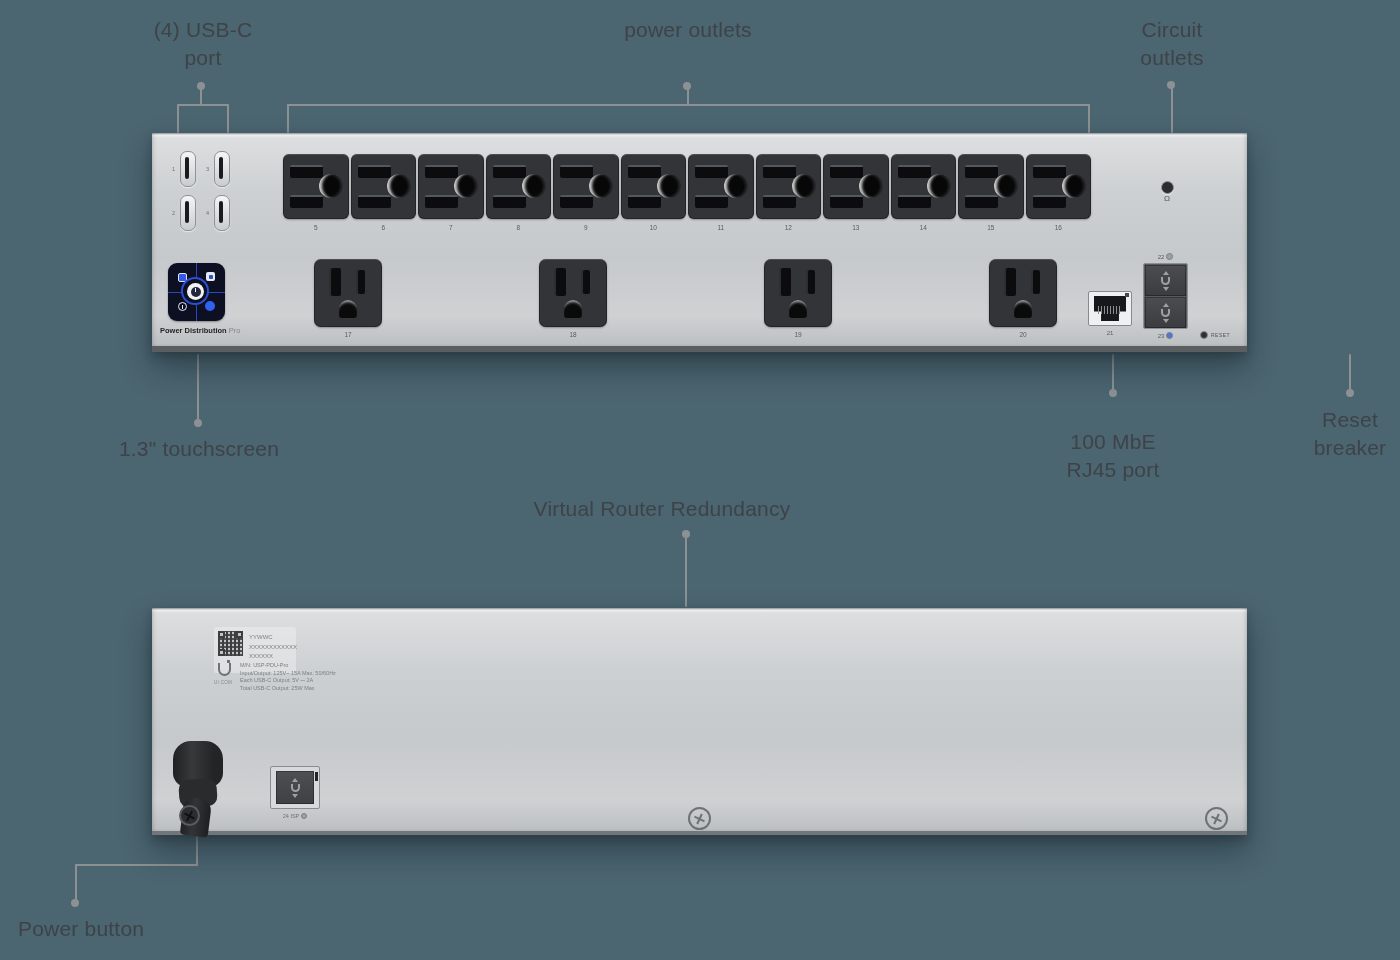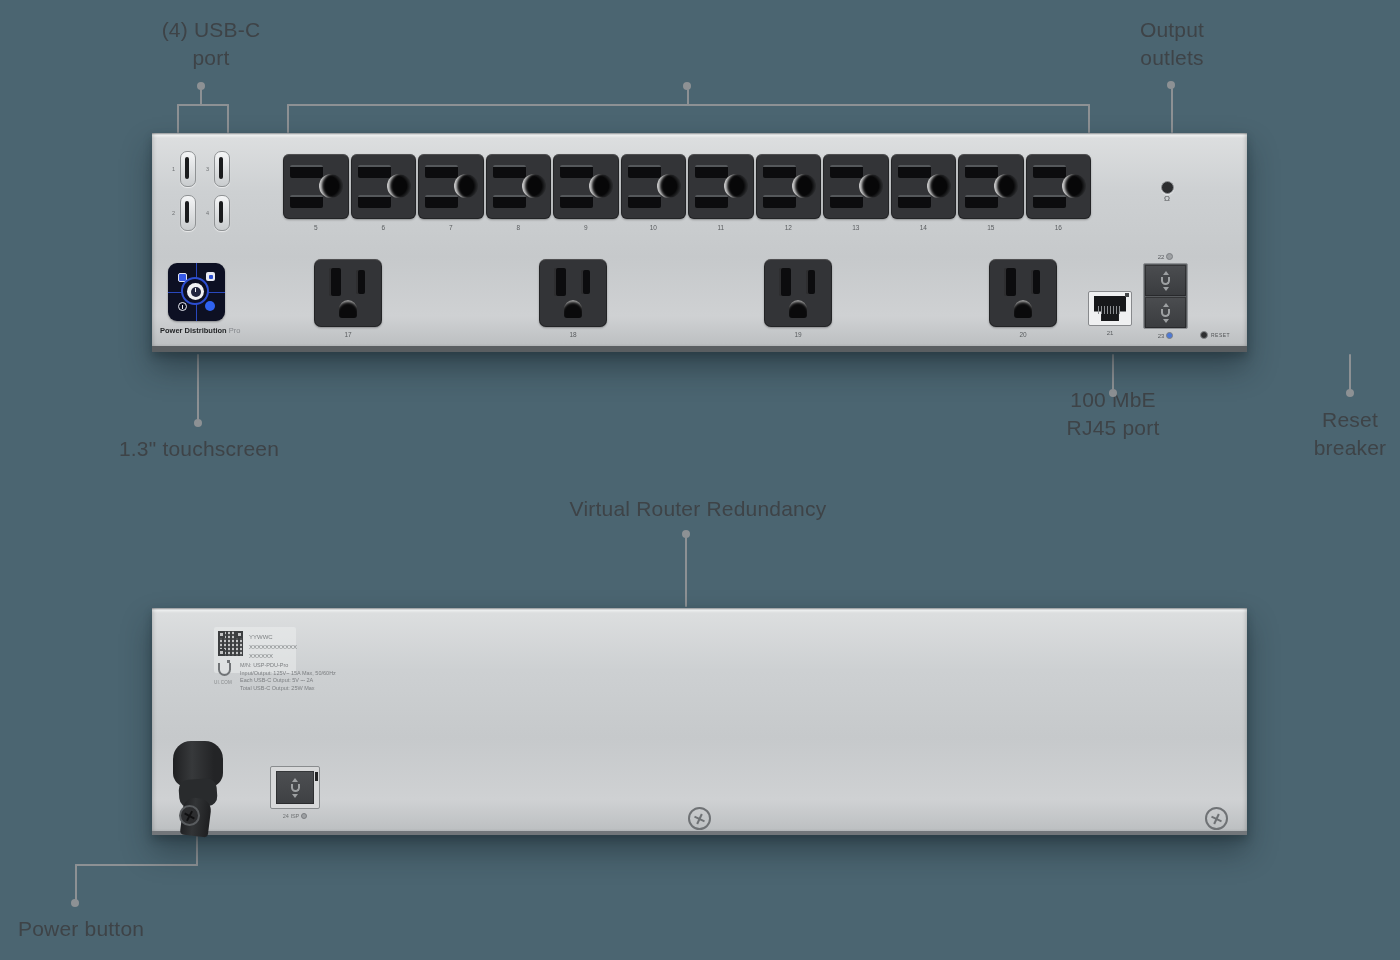--- a/index.html
+++ b/index.html
@@ -139,42 +139,43 @@
        border-radius:2px;box-sizing:border-box;}
   .sfp-in{position:absolute;left:5px;top:4px;width:38px;height:33px;background:linear-gradient(180deg,#4d4f52,#3e4043);
           display:flex;align-items:center;justify-content:center;box-shadow:inset 0 0 0 1px rgba(0,0,0,.3);}
   .sfp-notch{position:absolute;right:1px;top:5px;width:3px;height:9px;background:#232425;}
 </style>
 </head>
 <body>
 
 <div class="stage">
 
-  <div class="callout" style="left:203px;top:16px;margin-left:8px;">
+  <div class="callout" style="left:203px;top:16px;">
     <div>(4) USB-C</div>
     <div>port</div>
   </div>
   <div class="callout" style="left:688px;top:16px;">
+    <div>power outlets</div>
   </div>
   <div class="callout" style="left:1172px;top:16px;">
-    <div>Output</div>
+    <div>Circuit</div>
     <div>outlets</div>
   </div>
   <div class="callout" style="left:199px;top:435px;">
     <div>1.3" touchscreen</div>
   </div>
-  <div class="callout" style="left:1113px;top:386px;">
+  <div class="callout" style="left:1113px;top:428px;">
     <div>100 MbE</div>
     <div>RJ45 port</div>
   </div>
   <div class="callout" style="left:1350px;top:406px;">
     <div>Reset</div>
     <div>breaker</div>
   </div>
-  <div class="callout" style="left:698px;top:495px;">
+  <div class="callout" style="left:662px;top:495px;">
     <div>Virtual Router Redundancy</div>
   </div>
   <div class="callout left" style="left:18px;top:915px;">
     <div>Power button</div>
   </div>
 
   <div class="ldot" style="left:197px;top:82px;"></div>
   <div class="lv" style="left:200px;top:89px;height:16px;"></div>
   <div class="lh" style="left:177px;top:104px;width:52px;"></div>
   <div class="lv" style="left:177px;top:104px;height:29px;"></div>

